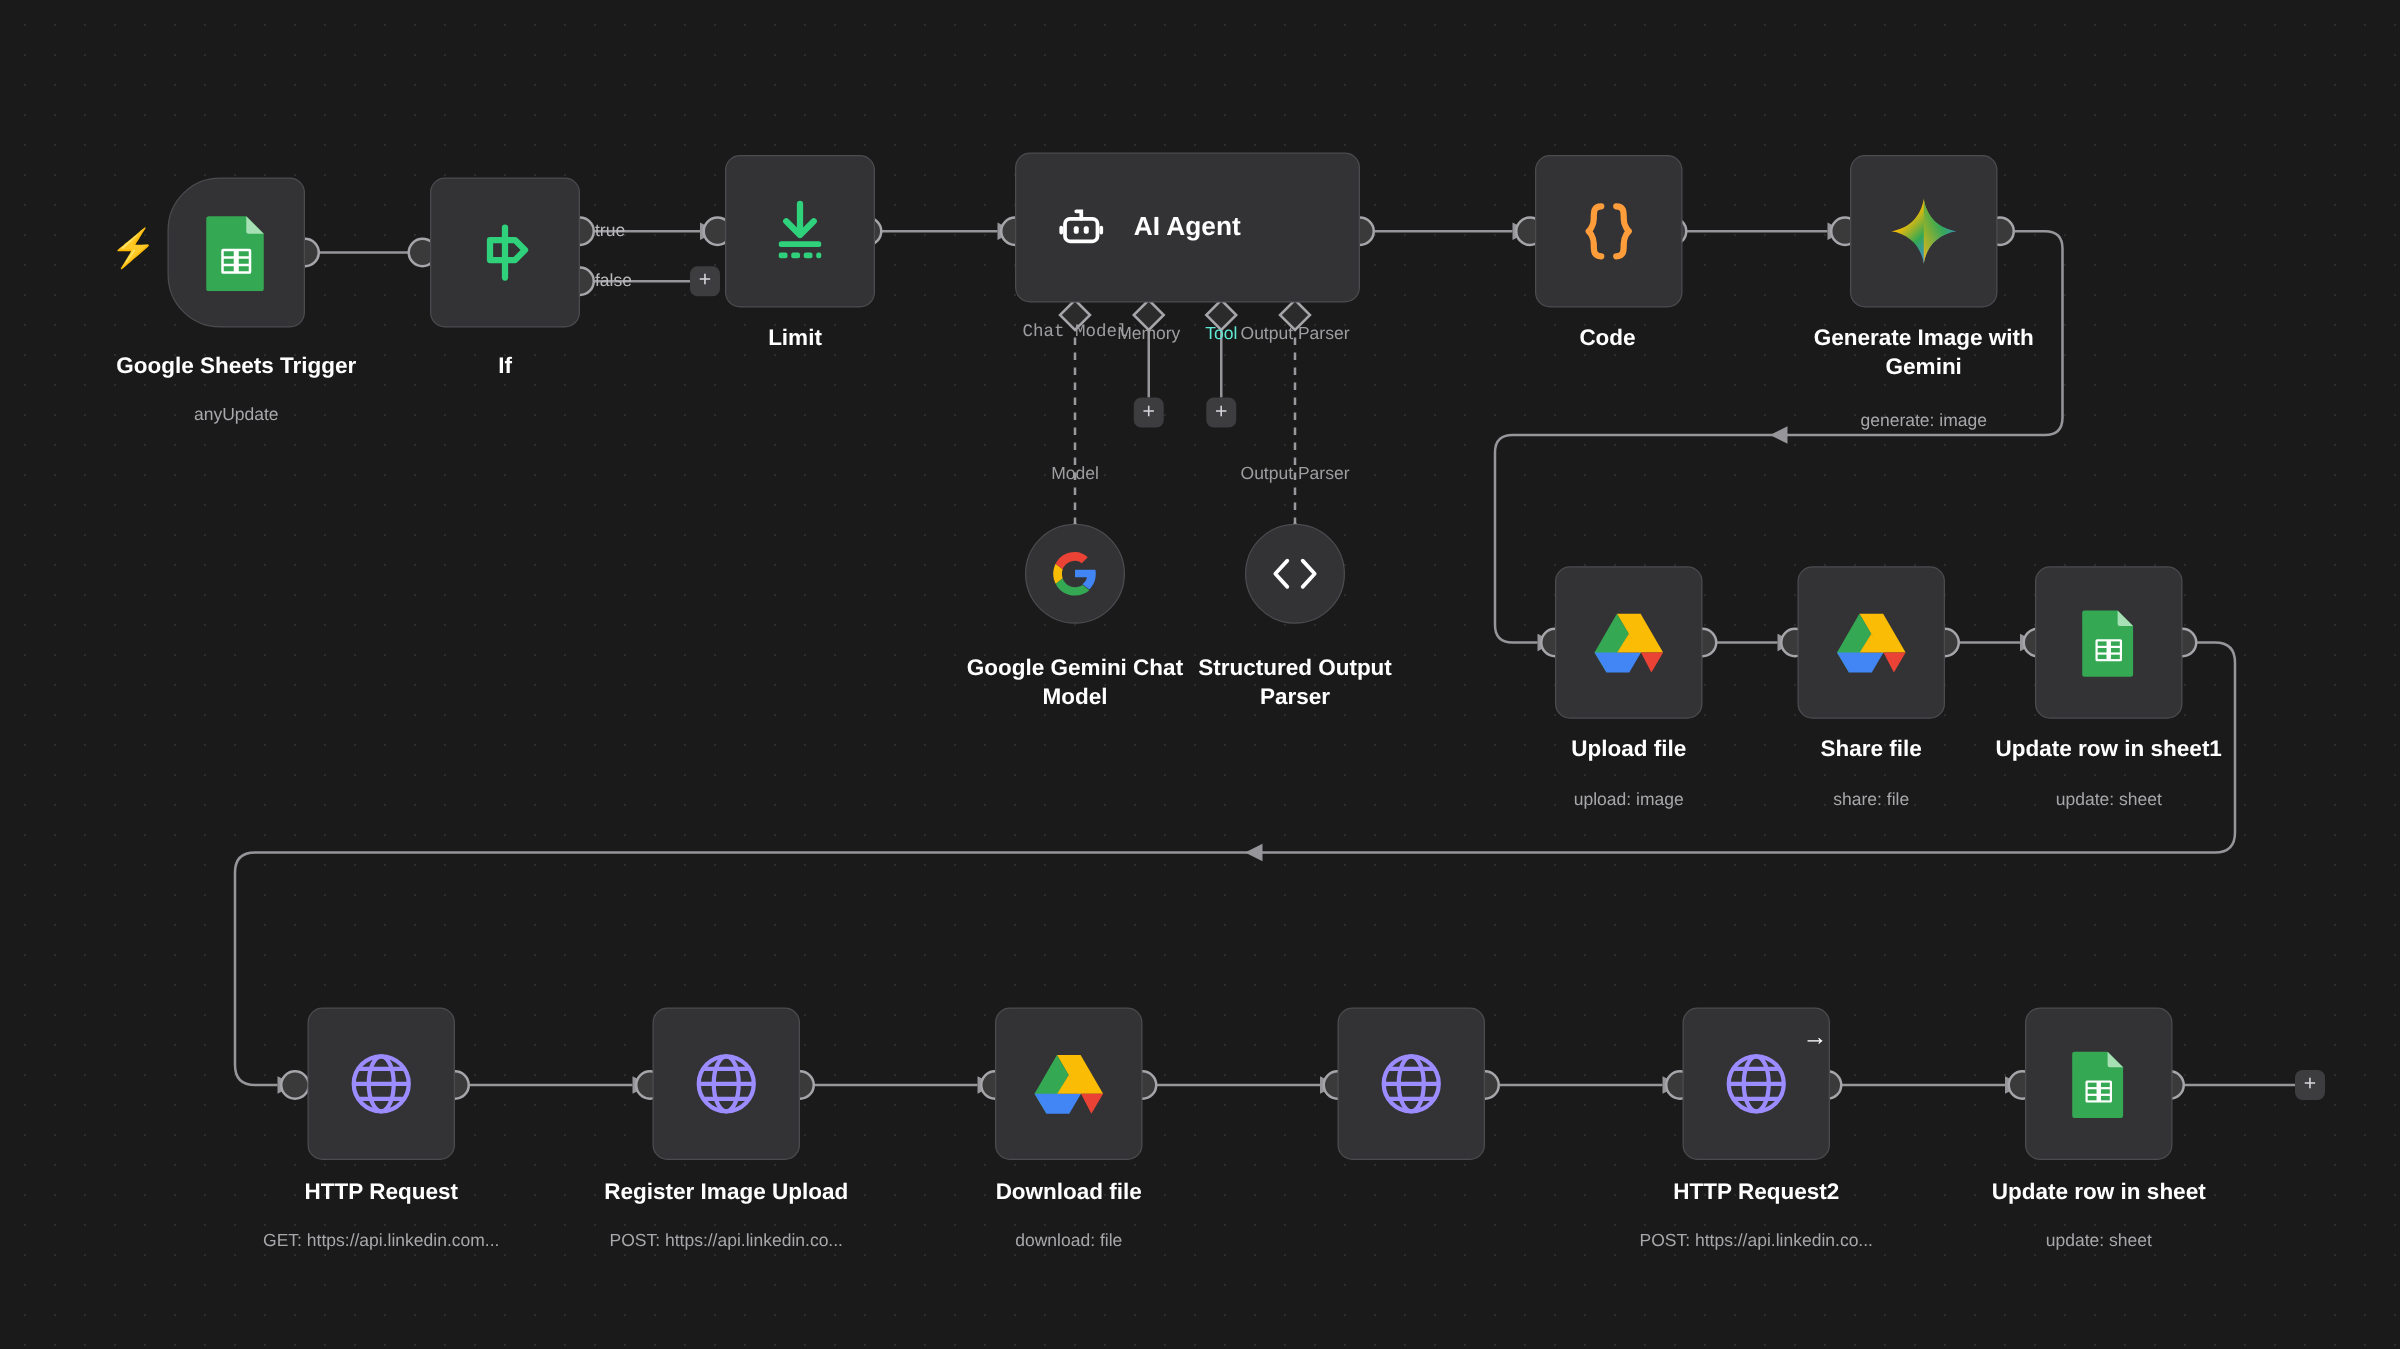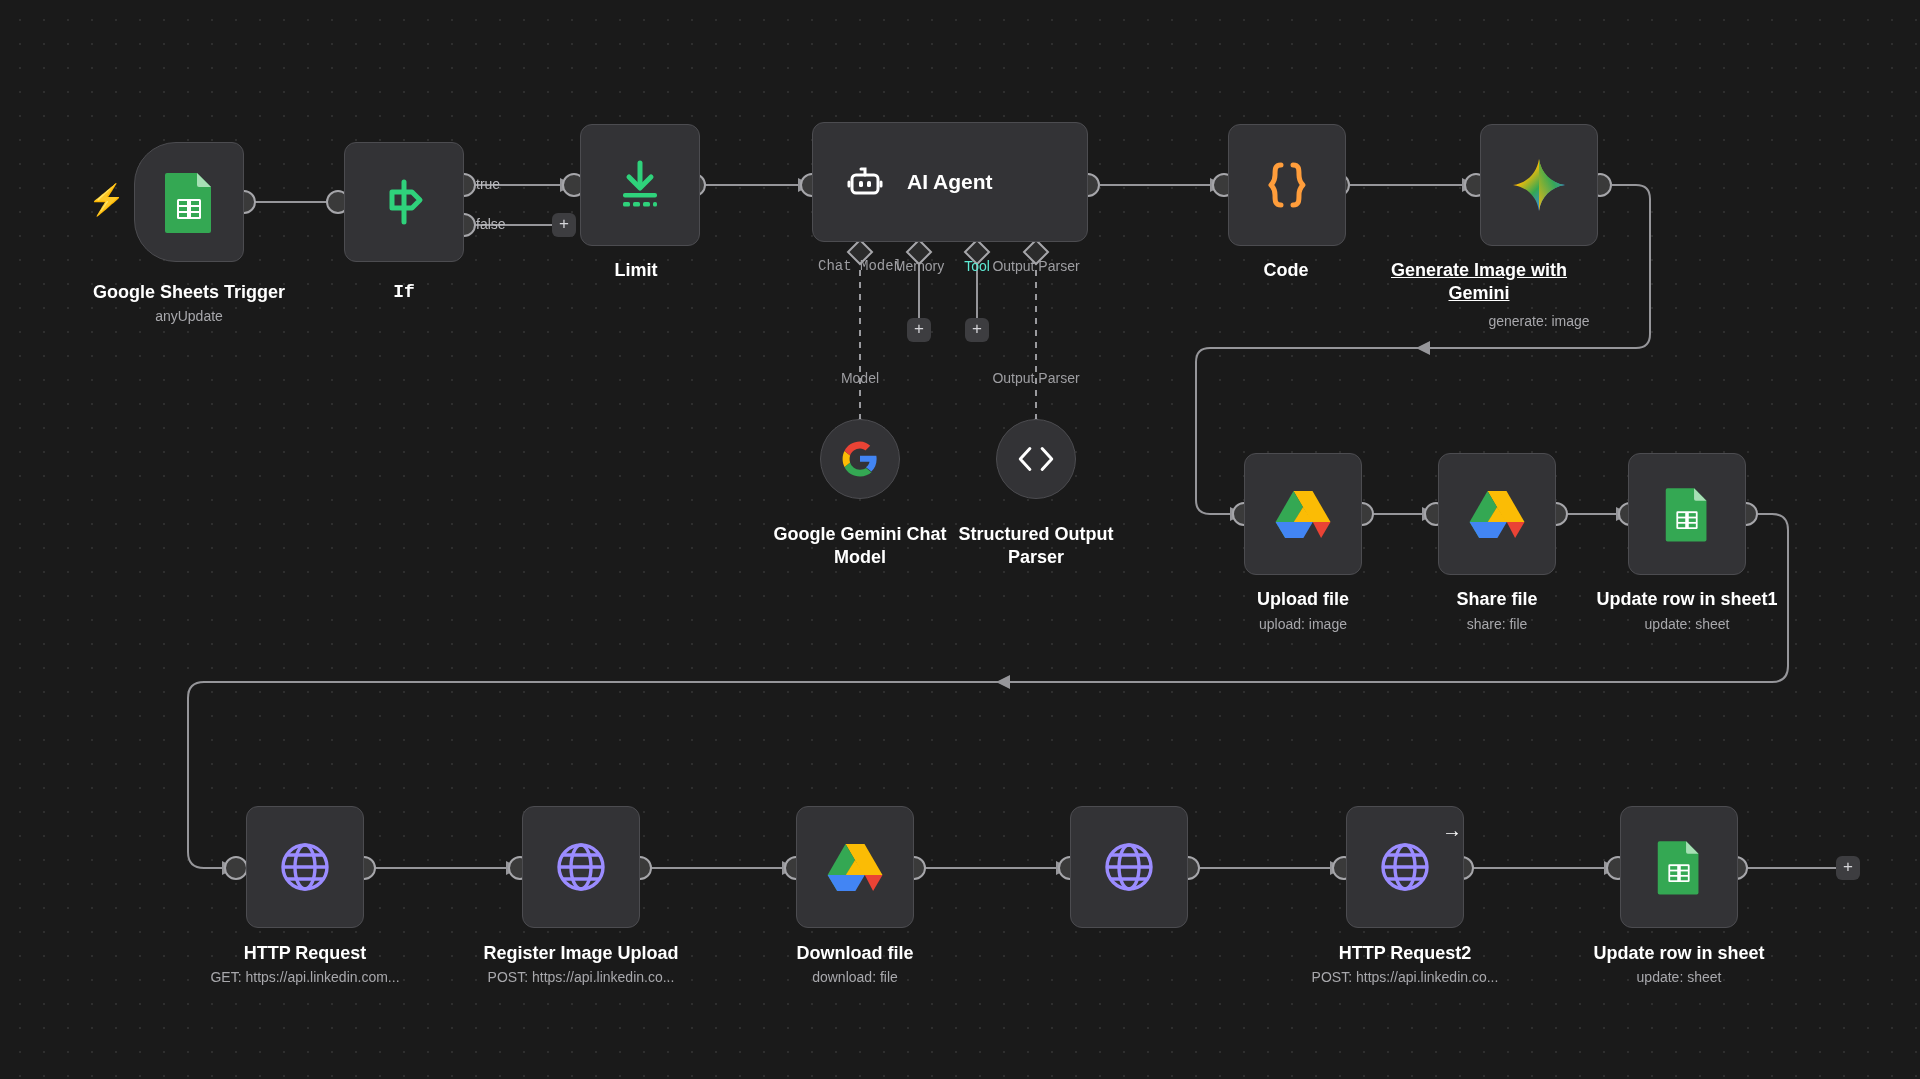--- a/index.html
+++ b/index.html
@@ -32,21 +32,21 @@
   }
   .node.trigger { border-radius:42px 12px 12px 42px; }
   .node.wide { justify-content:flex-start; padding-left:32px; gap:22px; }
   .node-title {
     position:absolute; left:50%; transform:translateX(-50%);
     text-align:center; font-weight:bold; font-size:18px; color:#ffffff;
     white-space:pre-line; line-height:1.25; width:230px;
   }
   .node-sub {
     position:absolute; left:50%; transform:translateX(-50%);
-    text-align:center; font-size:14px; color:#a8a8ac; width:260px; white-space:nowrap;
+    text-align:center; font-size:14px; color:#a8a8ac; width:260px; white-space:nowrap;margin-top:15px;
   }
   .agent-label { font-size:21px; font-weight:bold; color:#ffffff; }
 
   
   .rnode {
     position:absolute; width:80px; height:80px; border-radius:50%;
     background:#333336; border:1.5px solid #4c4c50;
     display:flex; align-items:center; justify-content:center;
   }
 
@@ -205,21 +205,21 @@
   </div>
   <div class="node-title" style="left:189px;top:281px;">Google Sheets Trigger</div>
   <div class="node-sub" style="left:189px;top:308px;">anyUpdate</div>
 
   <div class="node" style="left:344px;top:142px;width:120px;height:120px;">
     <svg class="ic" width="56" height="56" viewBox="0 0 56 56">
       <path d="M28 8v40" stroke="#2fd27b" stroke-width="5" stroke-linecap="round"></path>
       <path d="M16 18h20l8 8-8 8H16z" fill="none" stroke="#2fd27b" stroke-width="5" stroke-linejoin="round"></path>
     </svg>
   </div>
-  <div class="node-title" style="left:404px;top:281px;font-family:Liberation Mono, monospace;">If</div>
+  <div class="node-title" style="left:404px;top:281px;">If</div>
 
   <div class="node" style="left:580px;top:124px;width:120px;height:122px;">
     <svg class="ic" width="58" height="56" viewBox="0 0 58 56">
       <path d="M29 6v22" stroke="#2fd27b" stroke-width="5" stroke-linecap="round"></path>
       <path d="M18 20l11 11 11-11" fill="none" stroke="#2fd27b" stroke-width="5" stroke-linecap="round" stroke-linejoin="round"></path>
       <rect x="12" y="36" width="34" height="4.5" rx="2" fill="#2fd27b"></rect>
       <g fill="#2fd27b">
           <rect x="12" y="45" width="7" height="4.5" rx="1.6"></rect>
           <rect x="22" y="45" width="7" height="4.5" rx="1.6"></rect>
       <rect x="32" y="45" width="7" height="4.5" rx="1.6"></rect>
@@ -261,21 +261,21 @@
         <linearGradient id="gemgrad2" x1="1" y1="0" x2="0" y2="1">
           <stop offset="0%" stop-color="#4285f4"></stop>
           <stop offset="45%" stop-color="#34a853"></stop>
           <stop offset="100%" stop-color="#fbbc05"></stop>
         </linearGradient>
       </defs>
       <path d="M29 3 C31 17 41 27 55 29 C41 31 31 41 29 55 C27 41 17 31 3 29 C17 27 27 17 29 3Z" fill="url(#gemgrad)"></path>
       <path d="M29 3 C31 17 41 27 55 29 C41 31 31 41 29 55Z" fill="url(#gemgrad2)" opacity="0.9"></path>
     </svg>
   </div>
-  <div class="node-title" style="left:1479px;top:259px;text-decoration:underline;">Generate Image with
+  <div class="node-title" style="left:1539px;top:259px;">Generate Image with
 Gemini</div>
   <div class="node-sub" style="left:1539px;top:313px;">generate: image</div>
 
   <div class="rnode" style="left:820px;top:419px;">
     <svg class="ic" width="38" height="38" viewBox="0 0 48 48">
       <path fill="#4285F4" d="M45 24c0-1.6-.1-2.7-.4-4H24v7.5h12c-.2 2-1.6 5-4.5 7l6.9 5.3C42.4 36.2 45 30.6 45 24z"></path>
       <path fill="#34A853" d="M24 46c5.9 0 10.9-2 14.5-5.3l-6.9-5.3c-1.9 1.3-4.4 2.2-7.6 2.2-5.8 0-10.7-3.8-12.5-9.1l-7.1 5.5C8 41.6 15.4 46 24 46z"></path>
       <path fill="#FBBC05" d="M11.5 28.5c-.5-1.4-.7-2.9-.7-4.5s.3-3.1.7-4.5l-7.1-5.5C2.9 17 2 20.4 2 24s.9 7 2.4 10z"></path>
       <path fill="#EA4335" d="M24 10.8c3.3 0 5.5 1.4 6.8 2.6l6.1-6C33.2 4 29.2 2 24 2 15.4 2 8 6.4 4.4 14l7.1 5.5C13.3 14.6 18.2 10.8 24 10.8z"></path>
     </svg>

